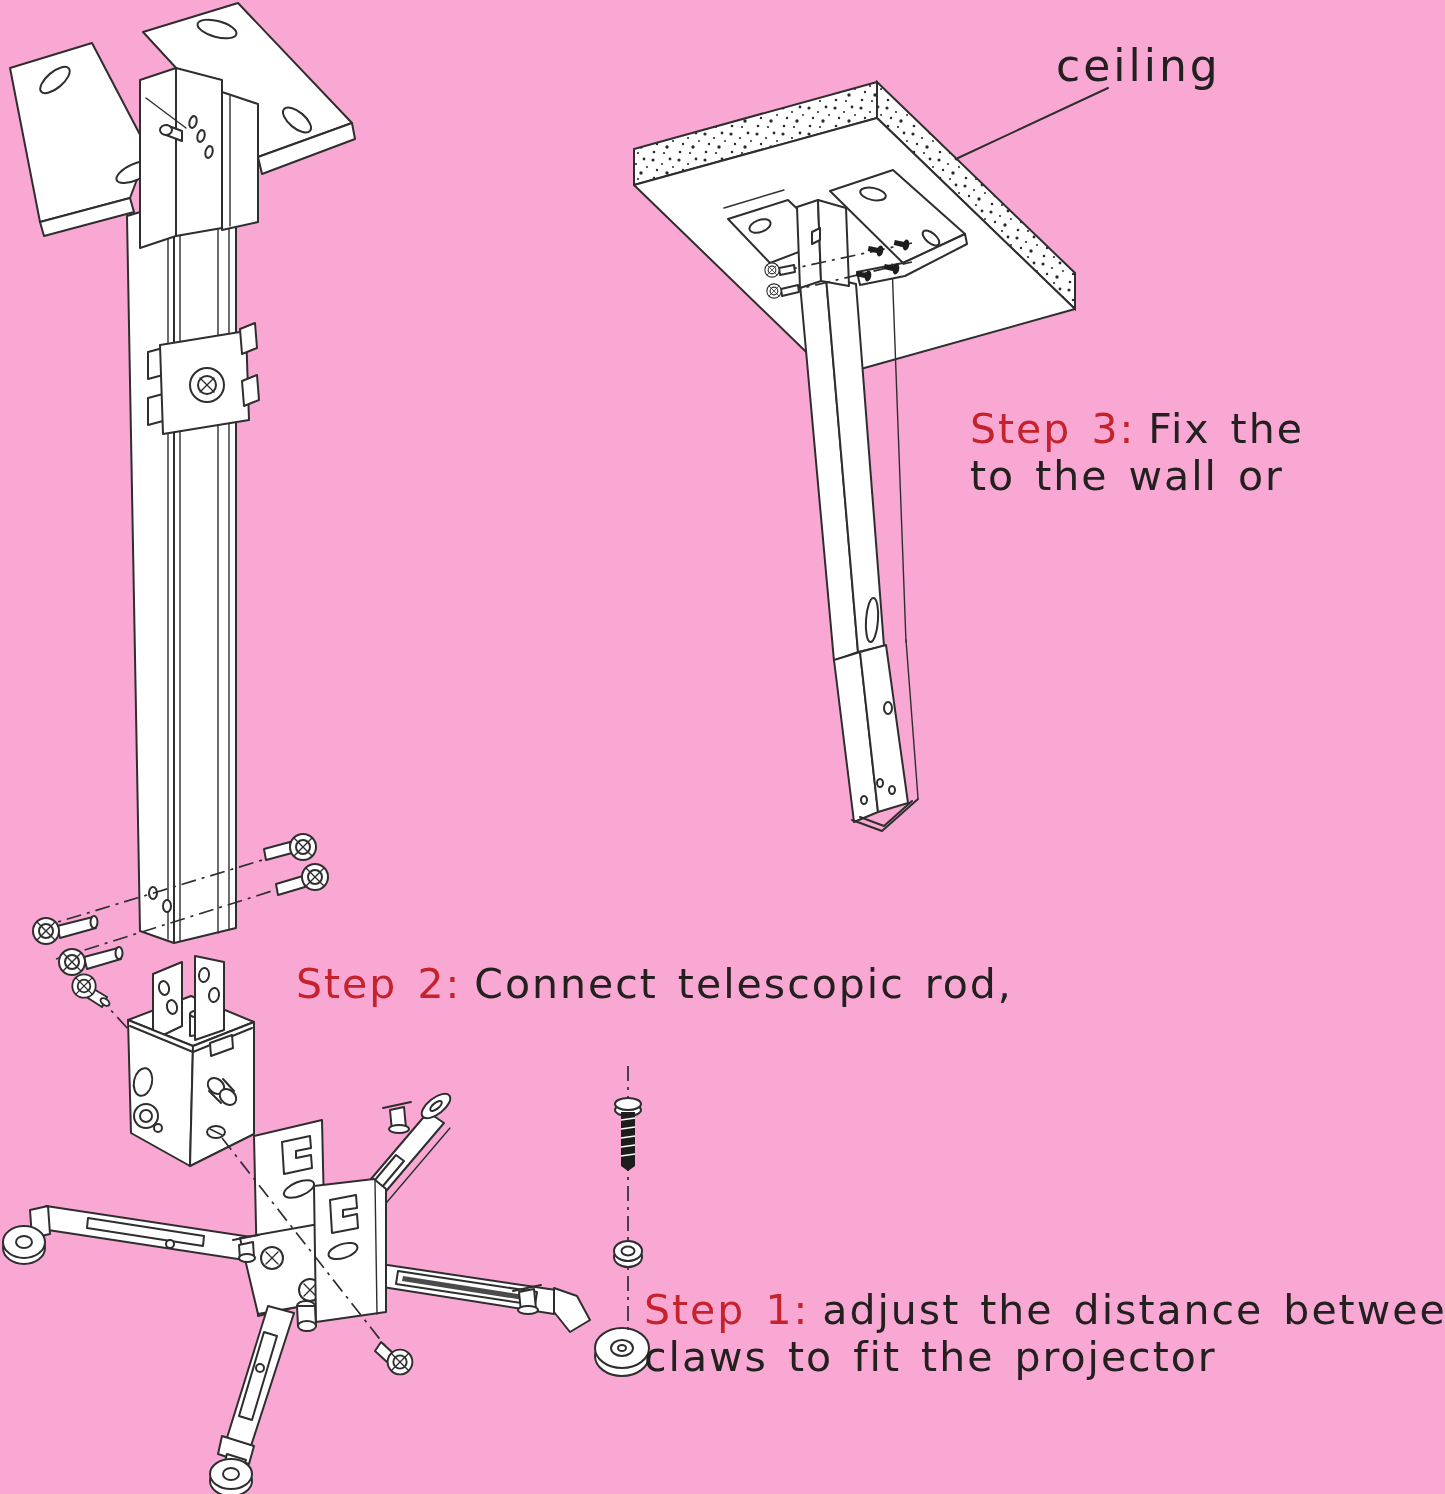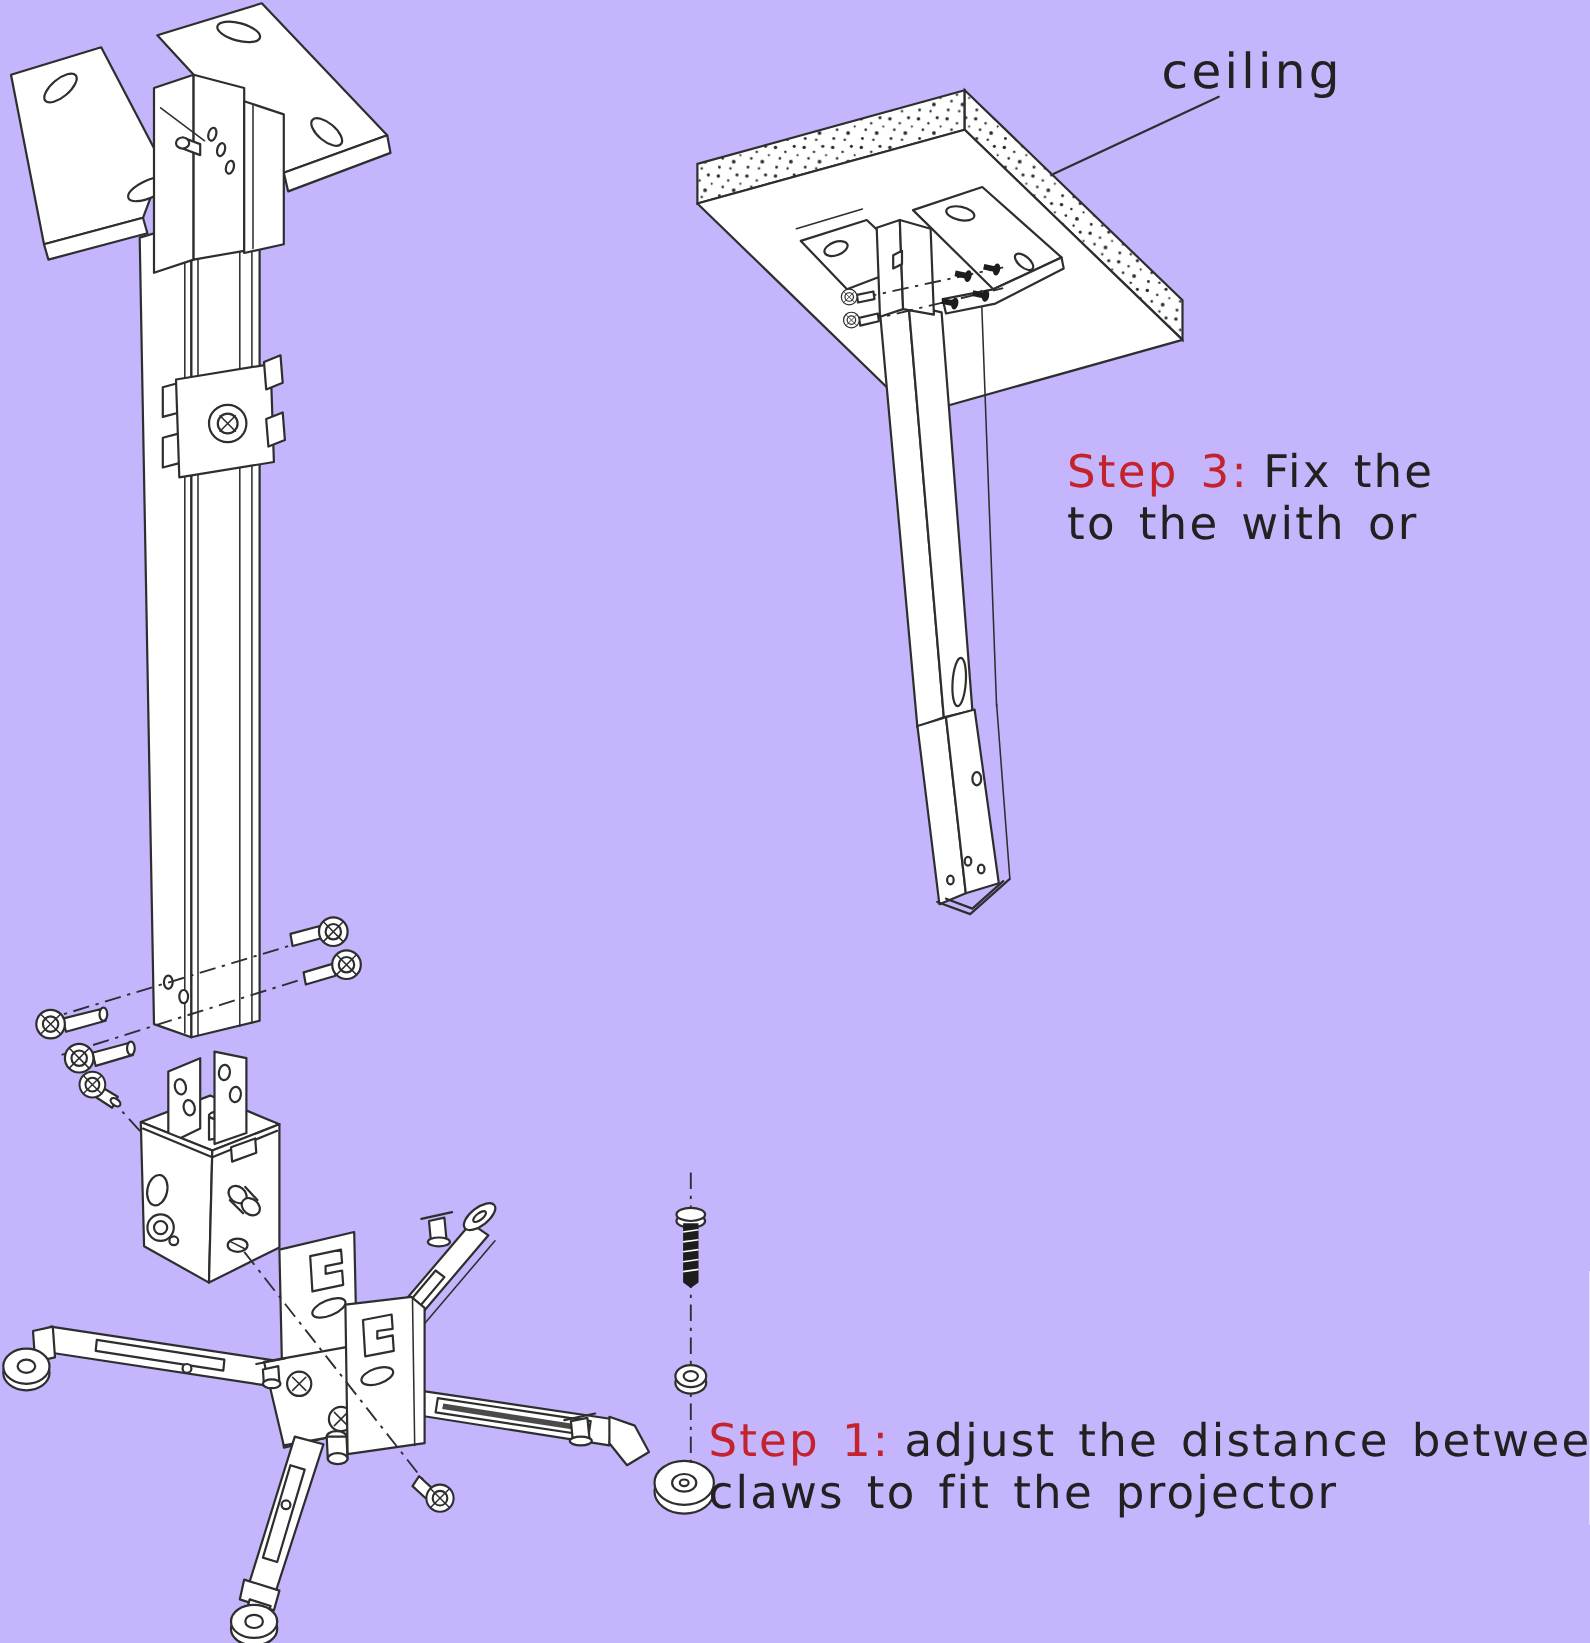--- a/index.html
+++ b/index.html
@@ -1,16 +1,16 @@
 <!DOCTYPE html>
 <html><head>
 <meta charset="utf-8">
 <style>
   html,body{margin:0;padding:0;background:#fff;}
-  #stage{position:relative;width:1445px;height:1494px;background:#c4b5fd;overflow:hidden;
+  #stage{position:relative;width:1445px;height:1494px;background:#f9a8d4;overflow:hidden;
          font-family:"DejaVu Sans","Liberation Sans",sans-serif;}
   #art{position:absolute;left:0;top:0;}
   svg .w{fill:#ffffff;stroke:#2e2e2e;stroke-width:2;stroke-linejoin:round;}
   svg .s{fill:none;stroke:#2e2e2e;stroke-width:2;stroke-linecap:round;stroke-linejoin:round;}
   svg .t{fill:none;stroke:#2e2e2e;stroke-width:1.4;stroke-linecap:round;}
   svg .dd{fill:none;stroke:#2e2e2e;stroke-width:1.7;stroke-dasharray:15 6 3 6;}
   svg .dk{fill:#1d1d1d;stroke:none;}
   .caption{position:absolute;color:#232020;font-size:41px;line-height:47px;
            letter-spacing:2px;word-spacing:5px;white-space:nowrap;}
   .caption .red{color:#c4232b;margin-right:13px;}
@@ -270,24 +270,27 @@
 </svg>
 
 <div id="ceilingLabel">
   <span>ceiling</span>
 </div>
 
 <div class="caption" id="step3">
   <div>
     <span class="red">Step 3:</span><span>Fix the</span>
   </div>
-  <div>to the with or</div>
+  <div>to the wall or</div>
 </div>
 
 <div class="caption" id="step2">
+  <div>
+    <span class="red">Step 2:</span><span>Connect telescopic rod,</span>
+  </div>
 </div>
 
 <div class="caption" id="step1">
   <div>
     <span class="red">Step 1:</span><span>adjust the distance between</span>
   </div>
   <div>claws to fit the projector</div>
 </div>
 
 </div>

